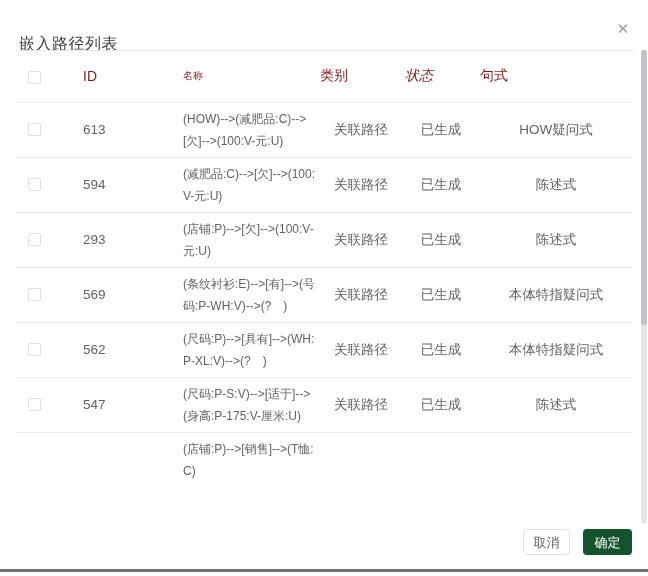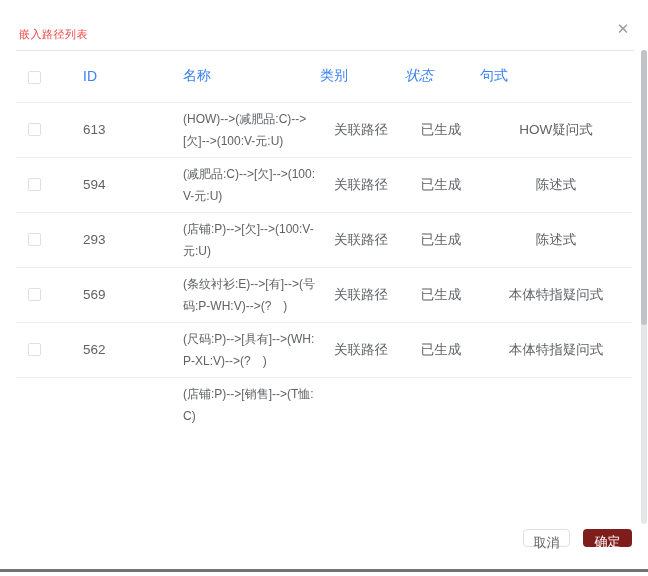--- a/index.html
+++ b/index.html
@@ -4,74 +4,74 @@
 <style>
   * { margin:0; padding:0; box-sizing:border-box; }
   html,body { width:648px; height:576px; }
   body {
     position:relative; overflow:hidden; background:#fff;
     font-family:"Liberation Sans","DejaVu Sans",sans-serif;
     -webkit-font-smoothing:antialiased;
   }
   .dialog { position:absolute; inset:0; background:#fff; }
   .dialog-title{
-    position:absolute; left:19px; top:27px;
-    font-size:11px; color:#ef4444; letter-spacing:.5px;
+    position:absolute; left:19px; top:34px;
+    font-size:16px; color:#404040; letter-spacing:.5px;
   }
   .close-btn{
     position:absolute; right:16px; top:20px; width:18px; height:18px;
     color:#9a9da1; font-size:15px; line-height:18px; text-align:center;
     cursor:pointer;
   }
   .table-wrap{
     position:absolute; left:16px; top:50px; width:618px; height:477px;
     overflow:hidden; border-top:1px solid #e4e7ed;
   }
   table{
     width:616px; table-layout:fixed; border-collapse:collapse;
     font-size:13.5px; color:#606266;
   }
   th{
-    height:51px; font-weight:normal; color:#3b82f6; font-size:14px;
+    height:51px; font-weight:normal; color:#7f1d1d; font-size:14px;
     text-align:left; vertical-align:middle; border-bottom:1px solid #ebeef5;
   }
   td{
     vertical-align:middle; padding:5px 0; line-height:22px;
     border-bottom:1px solid #ebeef5;
   }
   tr.partial td{ border-bottom:none; }
   .cb{
     display:inline-block; width:13px; height:13px; background:#fff;
     border:1px solid #dcdfe6; border-radius:2px; vertical-align:middle;
     cursor:pointer;
   }
   .col-check{ padding-left:12px; }
   .col-id{ padding-left:13px; }
   .col-name{ padding-left:13px; word-break:break-all; font-size:12px; }
-  th.col-name{ font-size:14px; }
+  th.col-name{ font-size:10px; }
   .col-status{ padding-left:3px;font-style:italic; }
   td.ctr{ text-align:center; padding-left:0; }
   .scroll-track{
     position:absolute; right:1px; top:50px; width:6px; height:474px;
     background:#e4e6e8; border-radius:3px;
   }
   .scroll-thumb{
     position:absolute; right:1px; top:50px; width:6px; height:275px;
     background:#c0c3c7; border-radius:3px; cursor:pointer;
   }
   .btn{
-    position:absolute; top:529px; height:18px; font-size:13px;
+    position:absolute; top:529px; height:26px; font-size:13px;
     border-radius:4px; text-align:center; line-height:25px; cursor:pointer;
   }
   .btn-cancel{
     left:523px; width:47px; background:#fff; color:#606266;
     border:1px solid #dcdfe6;
   }
   .btn-confirm{
-    left:583px; width:49px; background:#7f1d1d; color:#fff; border:none;
+    left:583px; width:49px; background:#14532d; color:#fff; border:none;
   }
   .page-edge{
     position:absolute; left:0; top:569px; width:648px; height:3px;
     background:#717477;
   }
 </style>
 </head>
 <body>
 
 <div class="dialog">
@@ -133,20 +133,28 @@
       <td class="ctr">本体特指疑问式</td>
     </tr>
           <tr>
       <td class="col-check"><span class="cb"></span></td>
       <td class="col-id">562</td>
       <td class="col-name">(尺码:P)--&gt;[具有]--&gt;(WH:P-XL:V)--&gt;(?　)</td>
       <td class="ctr">关联路径</td>
       <td class="ctr">已生成</td>
       <td class="ctr">本体特指疑问式</td>
     </tr>
+          <tr>
+      <td class="col-check"><span class="cb"></span></td>
+      <td class="col-id">547</td>
+      <td class="col-name">(尺码:P-S:V)--&gt;[适于]--&gt;(身高:P-175:V-厘米:U)</td>
+      <td class="ctr">关联路径</td>
+      <td class="ctr">已生成</td>
+      <td class="ctr">陈述式</td>
+    </tr>
           <tr class="partial">
       <td class="col-check"></td>
       <td class="col-id"></td>
       <td class="col-name">(店铺:P)--&gt;[销售]--&gt;(T恤:C)</td>
       <td class="ctr"></td>
       <td class="ctr"></td>
       <td class="ctr"></td>
     </tr>
         </tbody>
     </table>

